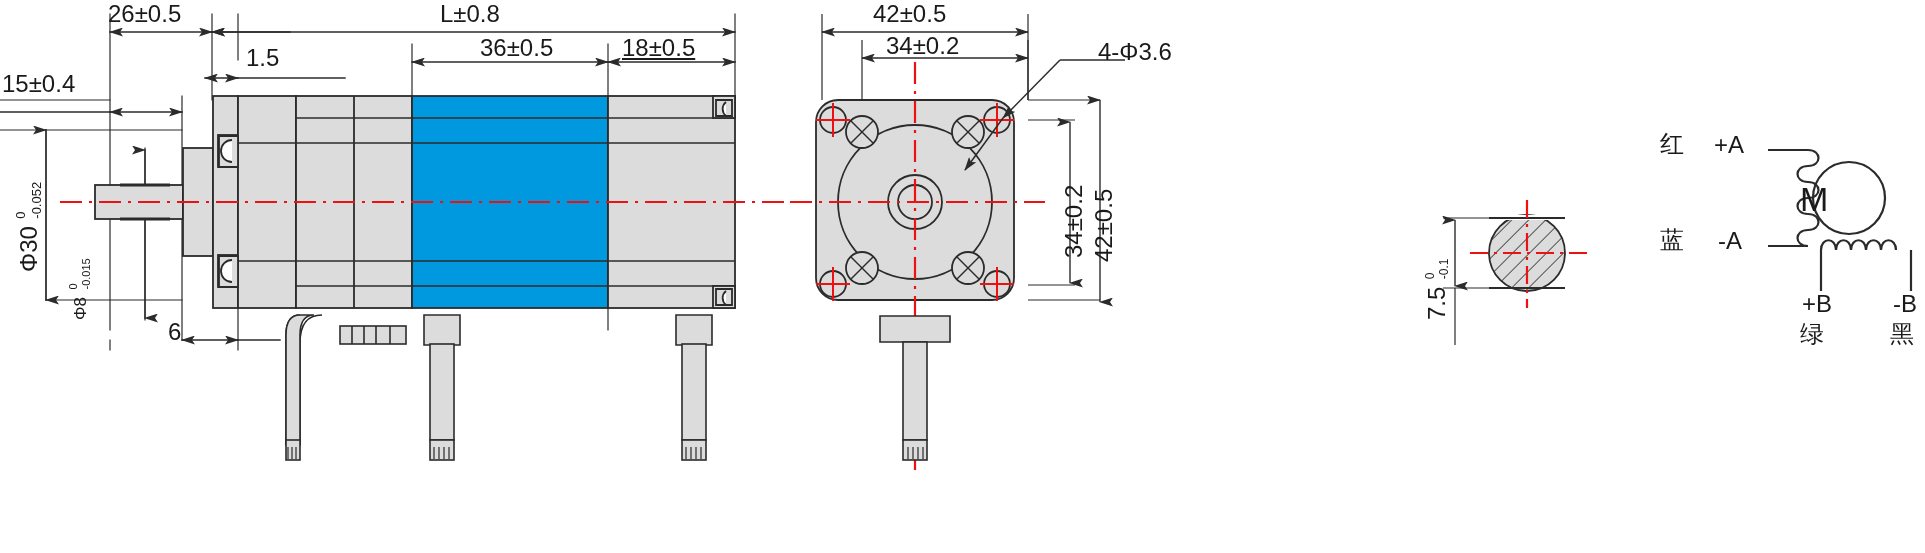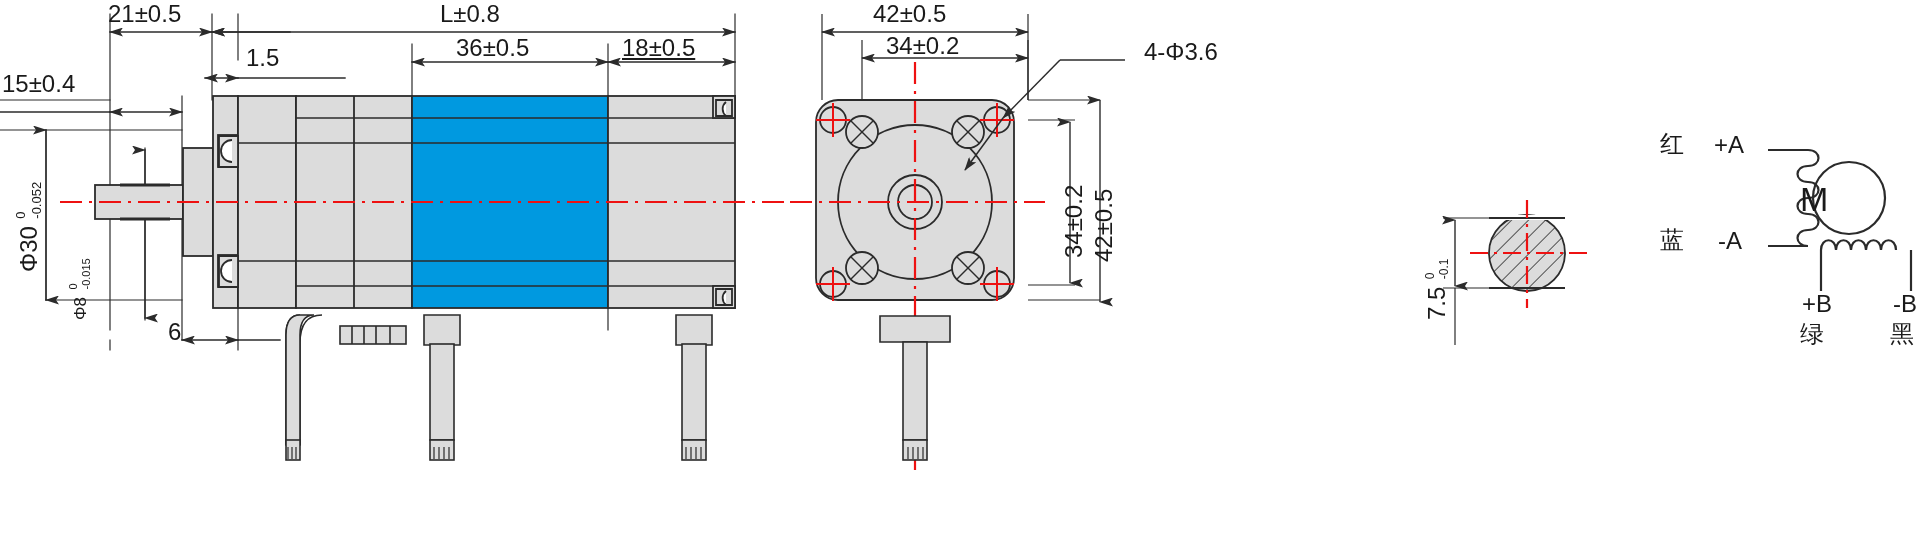--- a/index.html
+++ b/index.html
@@ -272,25 +272,25 @@
     <circle cx="1849" cy="198" r="36"></circle>
 
     <line x1="1821" y1="291" x2="1821" y2="250"></line>
     <path d="M1821,250 c0,-13 15,-13 15,0 c0,-13 15,-13 15,0 c0,-13 15,-13 15,0
              c0,-13 15,-13 15,0 c0,-13 15,-13 15,0"></path>
     <line x1="1911" y1="250" x2="1911" y2="291"></line>
   </g>
 
 </svg>
 
-<div class="lbl" style="left:108px;top:2px;">21±0.5</div>
+<div class="lbl" style="left:108px;top:2px;">26±0.5</div>
 <div class="lbl" style="left:246px;top:46px;">1.5</div>
 <div class="lbl" style="left:2px;top:72px;">15±0.4</div>
 <div class="lbl" style="left:440px;top:2px;">L±0.8</div>
-<div class="lbl" style="left:456px;top:36px;">36±0.5</div>
+<div class="lbl" style="left:480px;top:36px;">36±0.5</div>
 <div class="lbl" style="left:622px;top:36px;text-decoration:underline;">18±0.5</div>
 <div class="lbl" style="left:168px;top:320px;">6</div>
 
 <div class="stk rot" style="left:14px;top:272px;">
   <span class="lbl" style="position:relative;left:0;top:0;display:inline-block;vertical-align:middle;">Φ30</span>
   <span style="display:inline-block;vertical-align:middle;margin-left:3px;">
     <span class="lbl tiny" style="position:relative;display:block;">0</span>
     <span class="lbl tiny" style="position:relative;display:block;margin-top:3px;">-0.052</span>
   </span>
 </div>
@@ -300,21 +300,21 @@
   <span style="display:inline-block;vertical-align:middle;margin-left:3px;">
     <span class="lbl tiny" style="position:relative;display:block;font-size:11px;">0</span>
     <span class="lbl tiny" style="position:relative;display:block;font-size:11px;margin-top:2px;">-0.015</span>
   </span>
 </div>
 
 <div class="lbl" style="left:873px;top:2px;">42±0.5</div>
 <div class="lbl" style="left:886px;top:34px;">34±0.2</div>
 <div class="lbl rot" style="left:1062px;top:258px;">34±0.2</div>
 <div class="lbl rot" style="left:1092px;top:262px;">42±0.5</div>
-<div class="lbl" style="left:1144px;top:40px;">4-Φ3.6</div>
+<div class="lbl" style="left:1098px;top:40px;">4-Φ3.6</div>
 
 <div class="stk rot" style="left:1424px;top:320px;">
   <span class="lbl" style="position:relative;display:inline-block;vertical-align:middle;">7.5</span>
   <span style="display:inline-block;vertical-align:middle;margin-left:3px;">
     <span class="lbl tiny" style="position:relative;display:block;font-size:12px;">0</span>
     <span class="lbl tiny" style="position:relative;display:block;font-size:12px;margin-top:2px;">-0.1</span>
   </span>
 </div>
 
 <div class="lbl" style="left:1660px;top:132px;font-family:'DejaVu Sans',sans-serif;">红</div>

